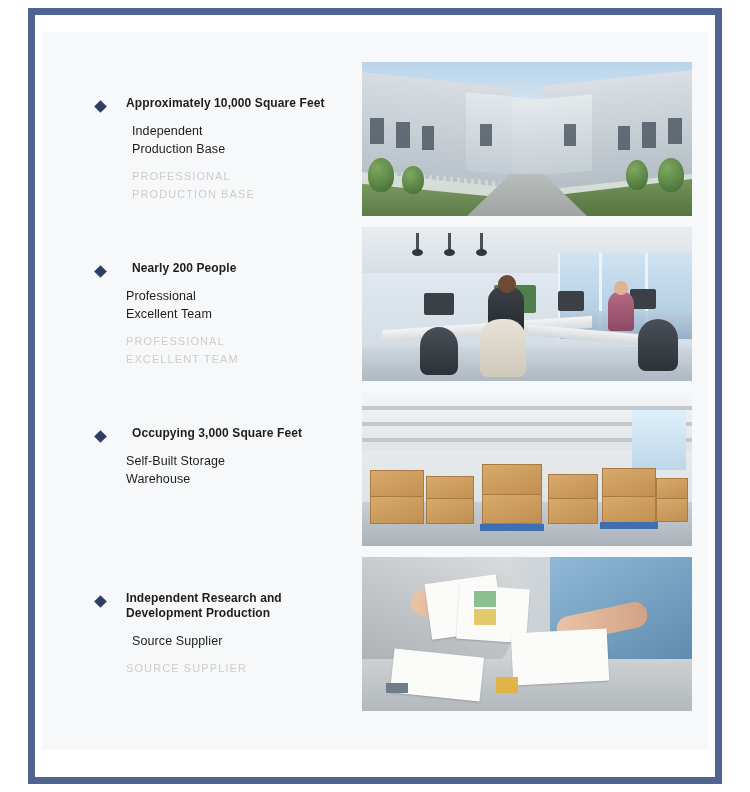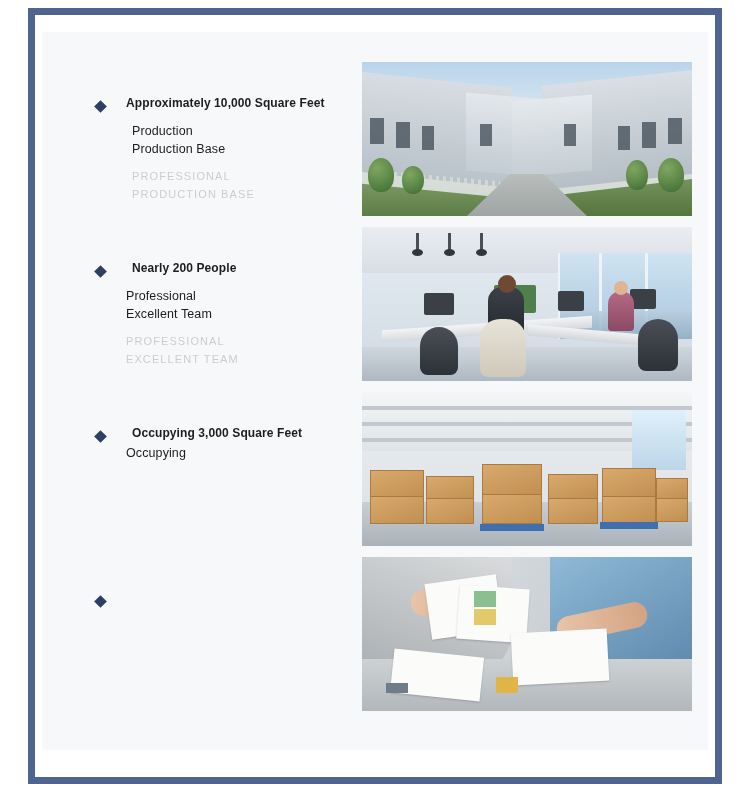--- a/index.html
+++ b/index.html
@@ -206,21 +206,21 @@
 
   <div class="rows">
 
     <div class="row">
       <div class="text-col">
         <div class="bullet">
           <span class="diamond"></span>
         </div>
         <div class="texts">
           <div class="t-head">Approximately 10,000 Square Feet</div>
-          <div class="t-sub indent-1">Production</div>
+          <div class="t-sub indent-1">Independent</div>
           <div class="t-sub indent-1" style="margin-top:-8px">Production Base</div>
           <div class="t-ghost indent-1">PROFESSIONAL</div>
           <div class="t-ghost indent-1">PRODUCTION BASE</div>
         </div>
       </div>
       <div class="photo ph1">
         <div class="sky"></div>
         <div class="bld-l"></div>
         <div class="bld-l2"></div>
         <div class="bld-r"></div>
@@ -286,21 +286,22 @@
       </div>
     </div>
 
     <div class="row">
       <div class="text-col">
         <div class="bullet">
           <span class="diamond"></span>
         </div>
         <div class="texts">
           <div class="t-head indent-1">Occupying 3,000 Square Feet</div>
-          <div class="t-sub" style="margin-top:-8px">Occupying</div>
+          <div class="t-sub">Self-Built Storage</div>
+          <div class="t-sub" style="margin-top:-8px">Warehouse</div>
         </div>
       </div>
       <div class="photo ph3">
         <div class="roof"></div>
         <div class="beam" style="left:0;top:14px;width:100%;"></div>
         <div class="beam" style="left:0;top:30px;width:100%;"></div>
         <div class="beam" style="left:0;top:46px;width:100%;"></div>
         <div class="winr"></div>
         <div class="floor"></div>
         <div class="box" style="left:8px;top:78px;width:54px;height:30px;"></div>
@@ -318,20 +319,25 @@
         <div class="pallet" style="left:118px;top:132px;width:64px;"></div>
         <div class="pallet" style="left:238px;top:130px;width:58px;"></div>
       </div>
     </div>
 
     <div class="row">
       <div class="text-col">
         <div class="bullet">
           <span class="diamond"></span>
         </div>
+        <div class="texts">
+          <div class="t-head" style="width:180px">Independent Research and Development Production</div>
+          <div class="t-sub indent-1">Source Supplier</div>
+          <div class="t-ghost">SOURCE SUPPLIER</div>
+        </div>
       </div>
       <div class="photo ph4">
         <div class="bg"></div>
         <div class="apron"></div>
         <div class="shirt"></div>
         <div class="table"></div>
         <div class="arm" style="left:48px;top:40px;width:86px;height:26px;transform:rotate(14deg);"></div>
         <div class="arm" style="right:44px;top:52px;width:92px;height:26px;transform:rotate(-12deg);"></div>
         <div class="paper" style="left:66px;top:22px;width:72px;height:56px;transform:rotate(-8deg);"></div>
         <div class="paper" style="left:96px;top:30px;width:70px;height:54px;transform:rotate(4deg);"></div>

